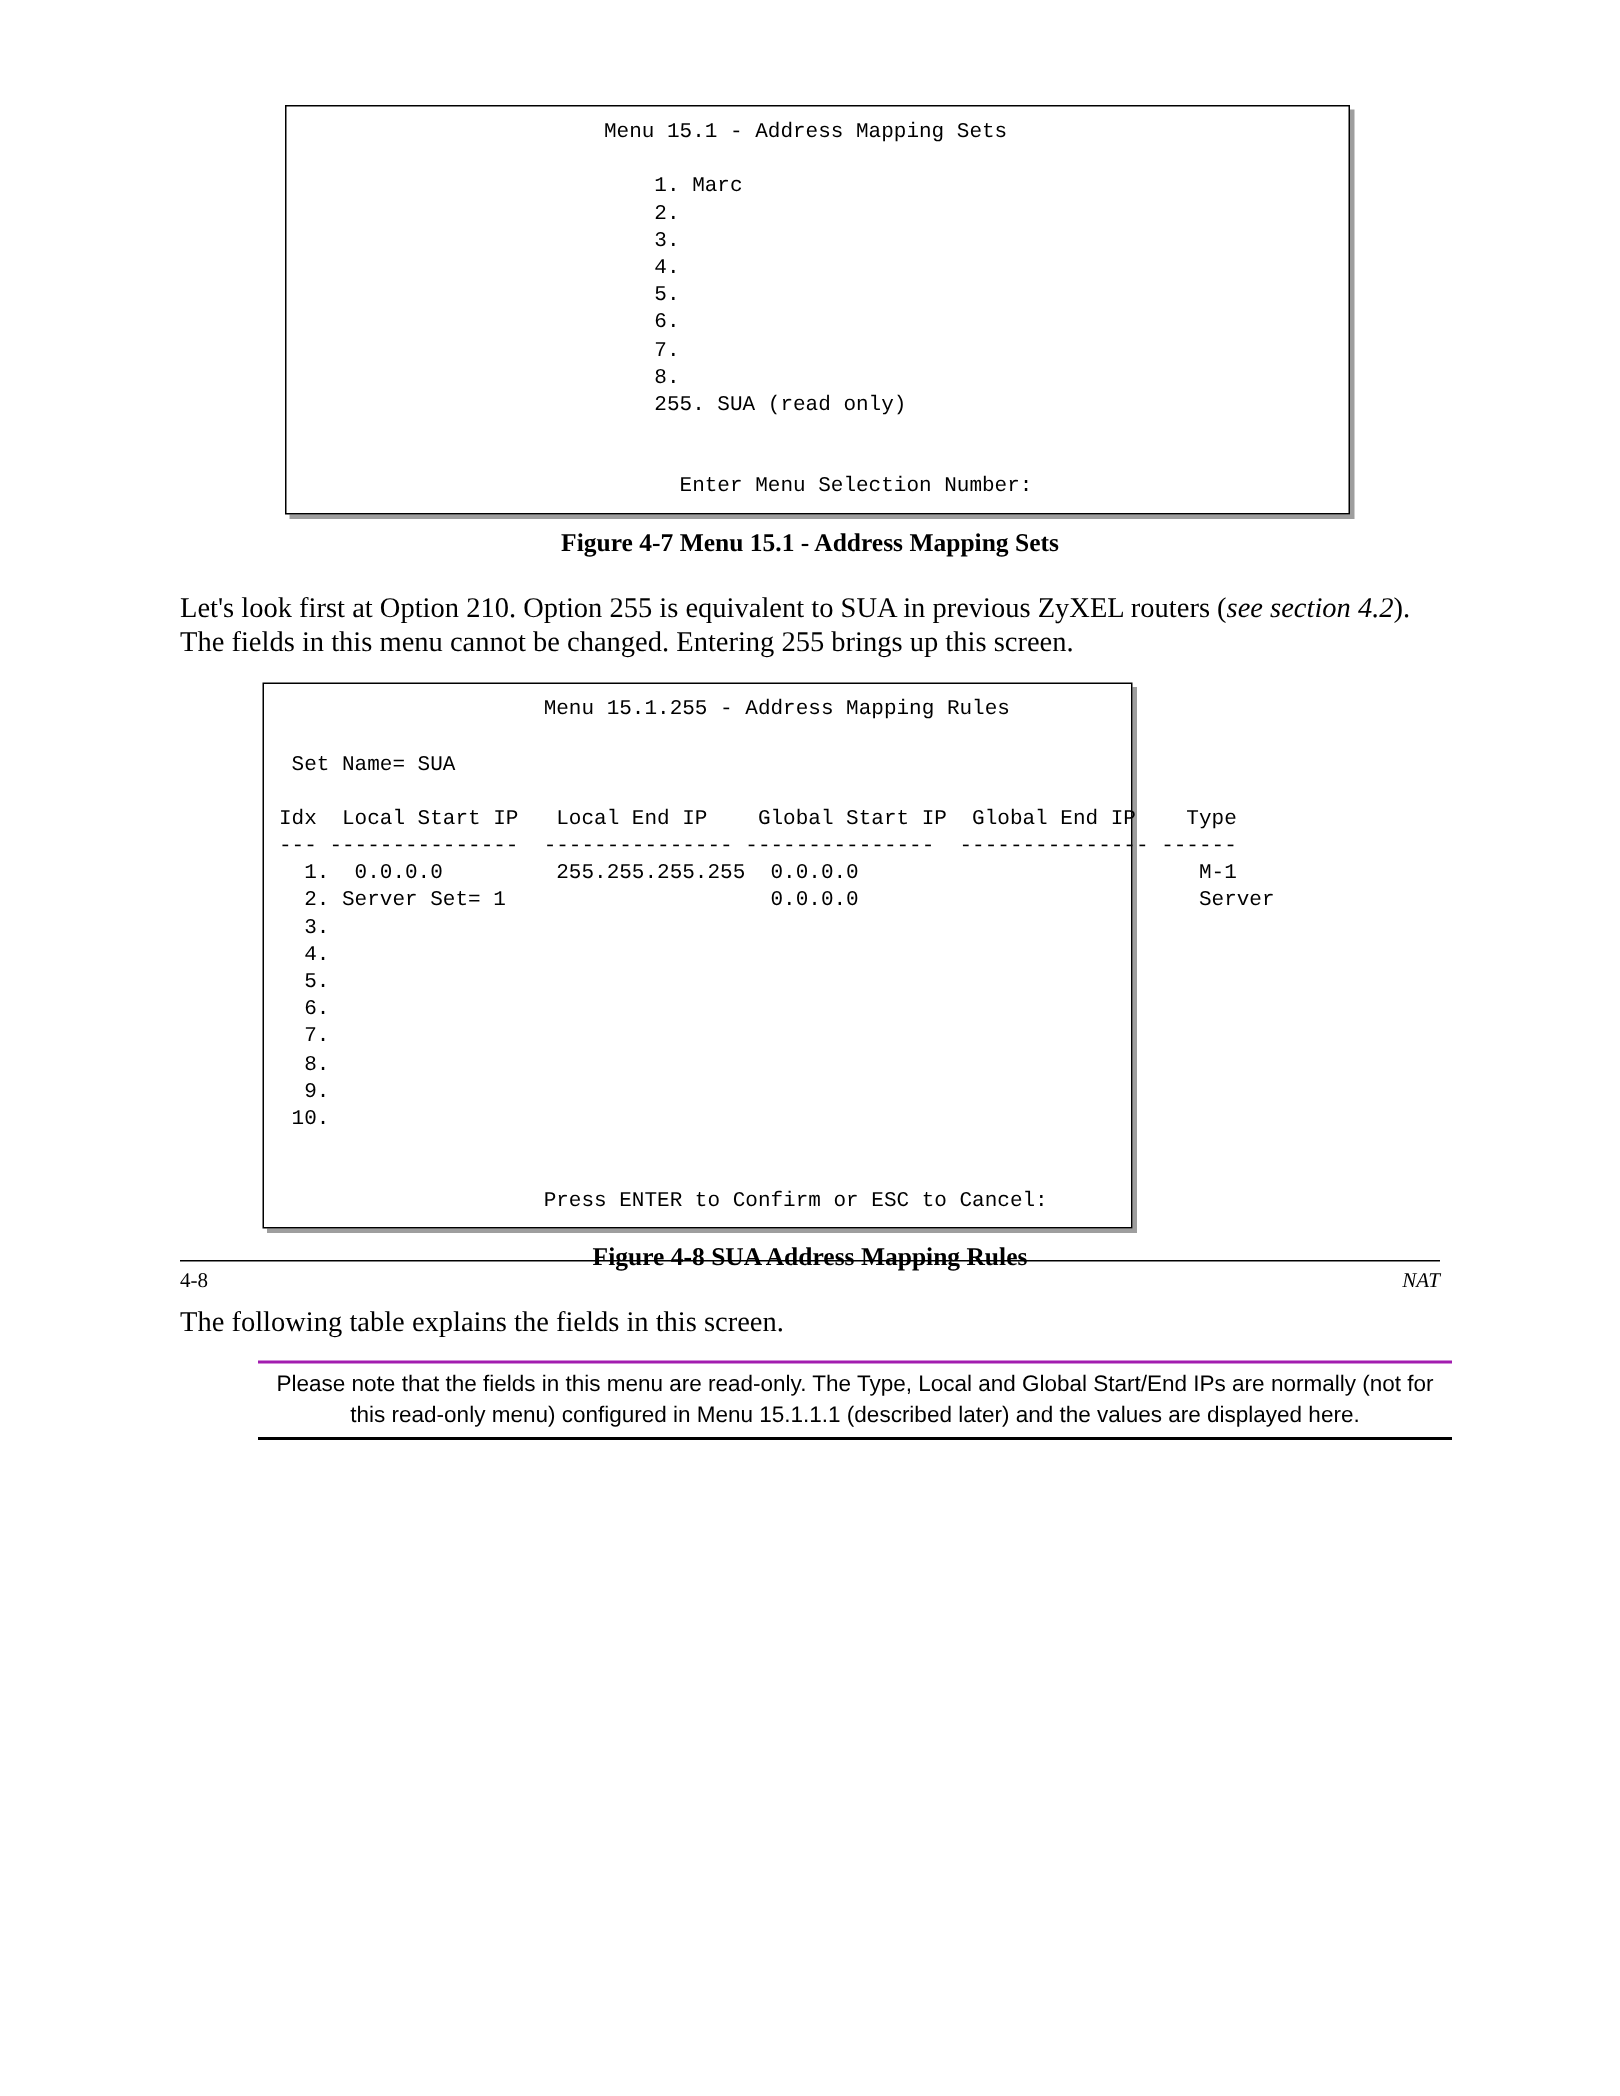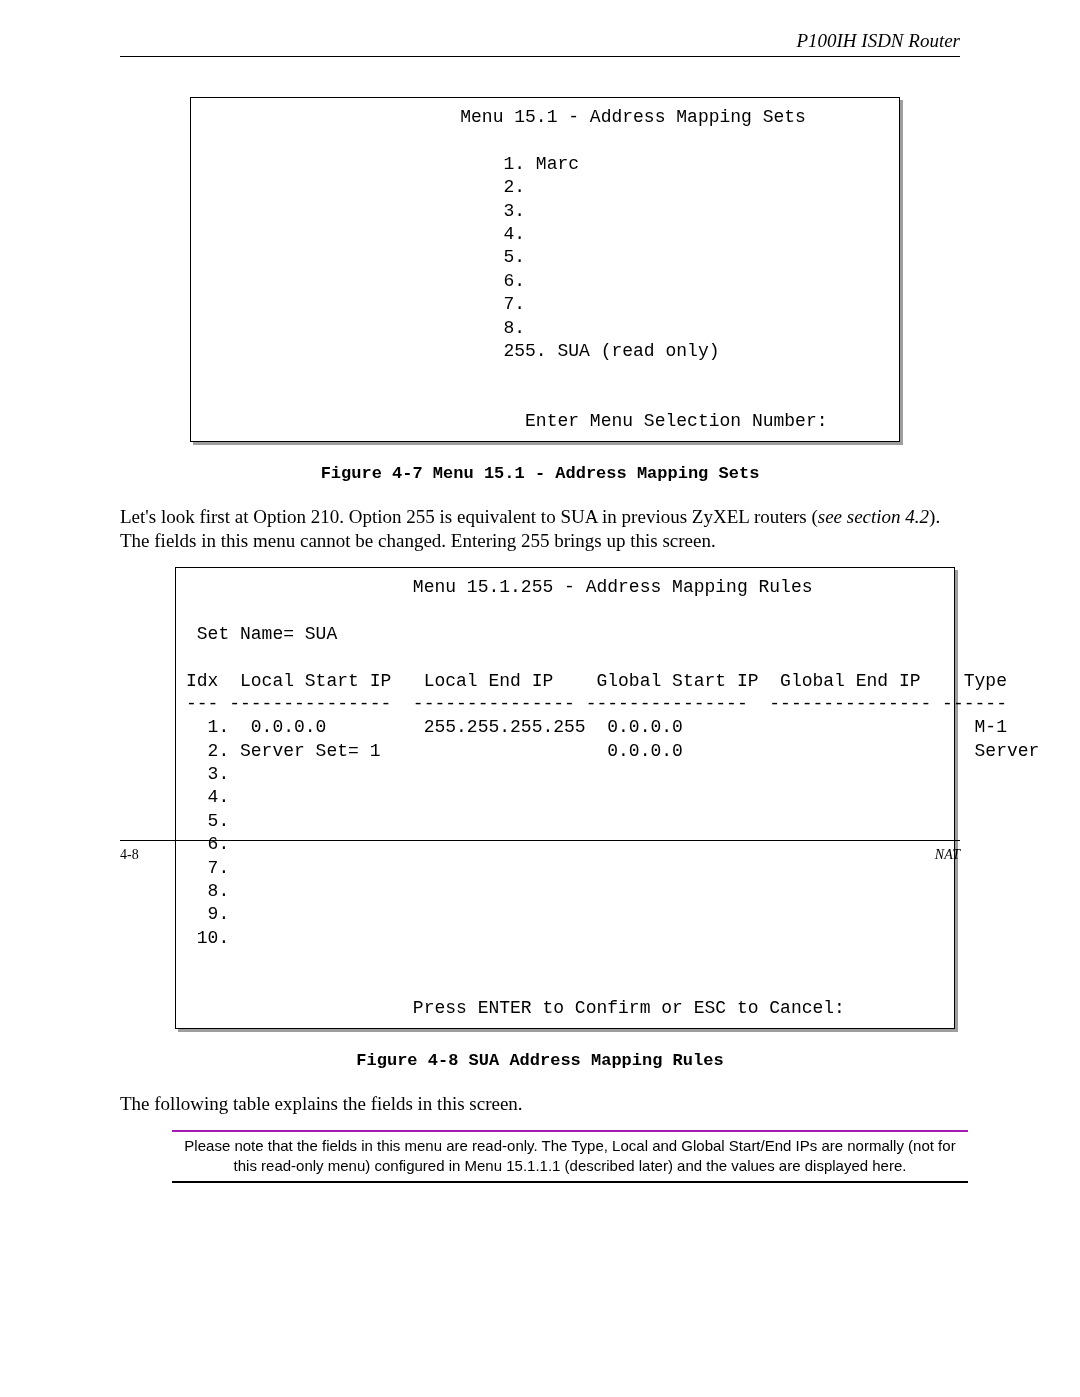--- a/index.html
+++ b/index.html
@@ -26,37 +26,37 @@
   .menu-box-wrap {
     margin: 40px 0 8px 70px;
     width: 710px;
     position: relative;
   }
   .menu-box {
     border: 1px solid #000;
     box-shadow: 3px 3px 0 0 #9e9e9e;
     background: #fff;
     font-family: "Courier New", Courier, monospace;
-    font-size: 18px;
+    font-size: 14px;
     line-height: 1.3;
     white-space: pre;
     padding: 8px 10px;
     box-sizing: border-box;
   }
   .menu-box-wrap2 {
     margin: 14px 0 8px 55px;
-    width: 780px;
+    width: 580px;
     position: relative;
   }
   .caption {
     text-align: center;
-    font-family: Liberation Mono, monospace;
+    font-family: Liberation Serif, serif;
     font-weight: bold;
     font-size: 17px;
-    margin: 22px 0 22px 0;
+    margin: 9px 0 22px 0;
   }
   .para {
     font-size: 19px;
     line-height: 1.25;
     margin: 18px 0 12px 0;
   }
   .para em {
     font-style: italic;
     margin-top: 12px;
   }
@@ -86,23 +86,20 @@
     font-size: 14px;
   }
   .footer-row .right {
     font-style: italic;
   }
 </style>
 </head>
 <body>
 
 <div class="page">
-  <div class="hdr">
-    <span>P100IH ISDN Router</span>
-  </div>
 
   <div class="menu-box-wrap">
     <div class="menu-box">                        Menu 15.1 - Address Mapping Sets
 
                             1. Marc
                             2.
                             3.
                             4.
                             5.
                             6.

